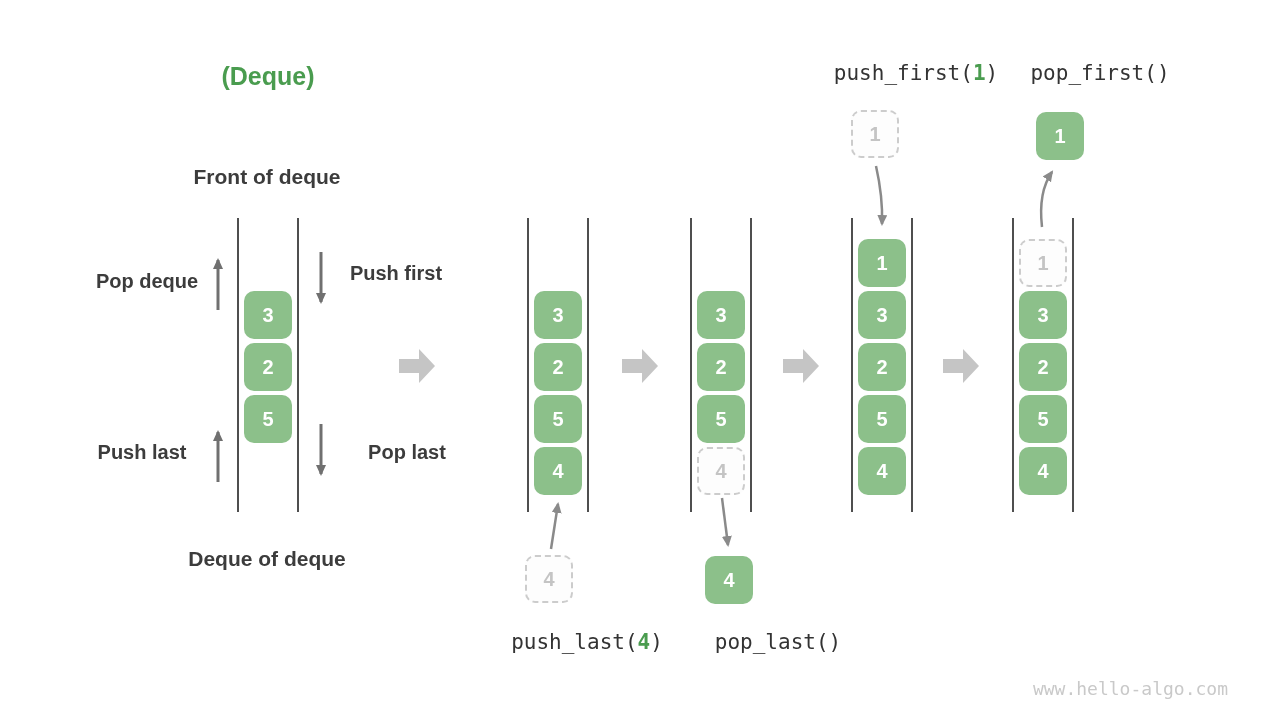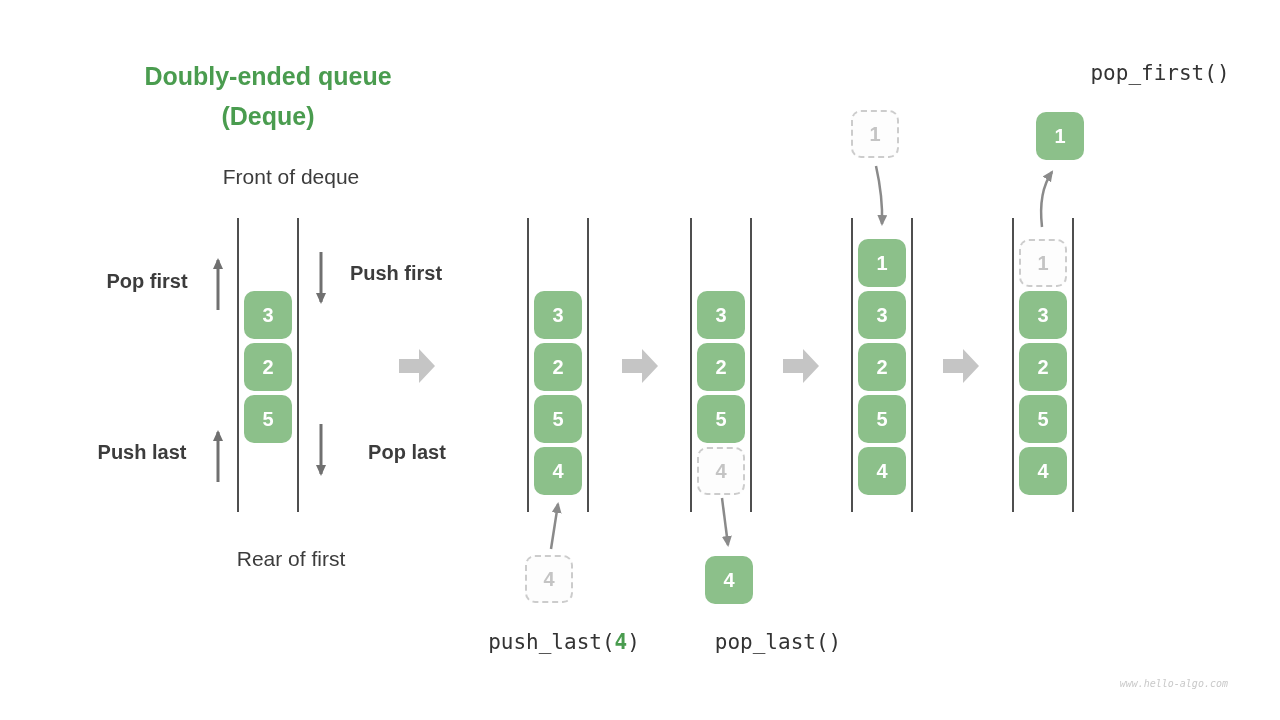--- a/index.html
+++ b/index.html
@@ -8,22 +8,22 @@
     background:#ffffff;
     font-family:"Liberation Sans",sans-serif;
   }
   .abs{position:absolute;}
   .cx{transform:translateX(-50%);}
   .title{
     font-size:25px;font-weight:bold;line-height:40px;
     color:var(--green-text,#4a9c4f);text-align:center;white-space:nowrap;
   }
   .boldlabel{
-    font-size:21px;font-weight:normal;color:var(--dark-text,#3c3c3c);
-    white-space:nowrap;text-align:right;margin-left:24px;
+    font-size:21px;font-weight:bold;color:var(--dark-text,#3c3c3c);
+    white-space:nowrap;text-align:right;
   }
   .oplabel{
     font-size:20px;font-weight:bold;color:var(--dark-text,#3c3c3c);
     white-space:nowrap;text-align:center;
   }
   .code{
     font-family:"DejaVu Sans Mono",monospace;
     font-size:21px;color:var(--code-text,#333333);white-space:nowrap;
   }
   .code .arg{color:var(--green-text,#4a9c4f);font-weight:bold;}
@@ -36,45 +36,47 @@
     font-size:20px;font-weight:bold;
   }
   .cell.solid{
     background:var(--green-box,#8cc08a);color:#ffffff;
   }
   .cell.dashed{
     background:#fdfdfd;border:2px dashed var(--dashed-border,#cccccc);
     color:var(--dashed-text,#c4c4c4);
   }
   .watermark{
-    font-family:"DejaVu Sans Mono",monospace;font-size:10px;
-    color:var(--watermark,#c9c9c9);white-space:nowrap;font-style:italic;
+    font-family:"DejaVu Sans Mono",monospace;font-size:18px;
+    color:var(--watermark,#c9c9c9);white-space:nowrap;
   }
   svg{position:absolute;left:0;top:0;pointer-events:none;}
 </style>
 </head>
 <body>
 
 <div id="canvas">
 
   <div class="abs cx title" style="left:268px;top:56px;">
-    <div>Doubly-ended queue</div>
     <div>(Deque)</div>
   </div>
 
   <div class="abs cx boldlabel" style="left:267px;top:165px;">Front of deque</div>
-  <div class="abs cx boldlabel" style="left:267px;top:547px;">Rear of first</div>
+  <div class="abs cx boldlabel" style="left:267px;top:547px;">Deque of deque</div>
 
-  <div class="abs cx oplabel" style="left:147px;top:270px;">Pop first</div>
+  <div class="abs cx oplabel" style="left:147px;top:270px;">Pop deque</div>
   <div class="abs cx oplabel" style="left:396px;top:262px;">Push first</div>
   <div class="abs cx oplabel" style="left:142px;top:441px;text-align:center;">Push last</div>
   <div class="abs cx oplabel" style="left:395px;top:441px;margin-left:12px;">Pop last</div>
 
-  <div class="abs cx code" style="left:1160px;top:61px;">pop_first()</div>
-  <div class="abs cx code" style="left:564px;top:630px;">
+  <div class="abs cx code" style="left:916px;top:61px;">
+    <span>push_first(</span><span class="arg">1</span><span>)</span>
+  </div>
+  <div class="abs cx code" style="left:1100px;top:61px;">pop_first()</div>
+  <div class="abs cx code" style="left:587px;top:630px;">
     <span>push_last(</span><span class="arg">4</span><span>)</span>
   </div>
   <div class="abs cx code" style="left:778px;top:630px;">pop_last()</div>
 
   <div id="queues">
       <div class="wall" style="left: 237px; top: 218px; height: 294px;"></div>
       <div class="wall" style="left: 297px; top: 218px; height: 294px;"></div>
       <div class="cell solid" style="left: 244px; top: 291px;">3</div>
       <div class="cell solid" style="left: 244px; top: 343px;">2</div>
       <div class="cell solid" style="left: 244px; top: 395px;">5</div>

